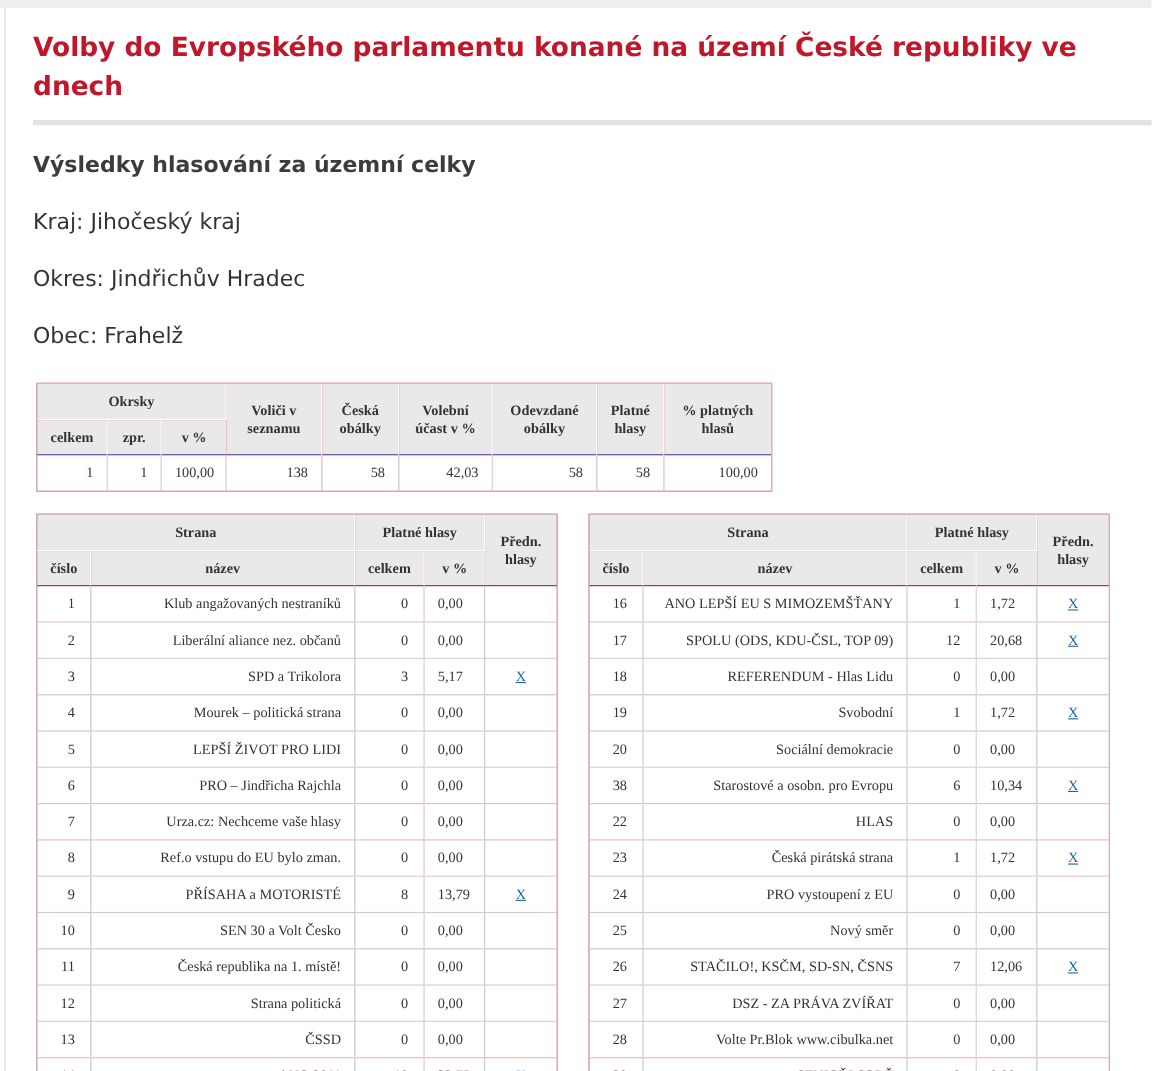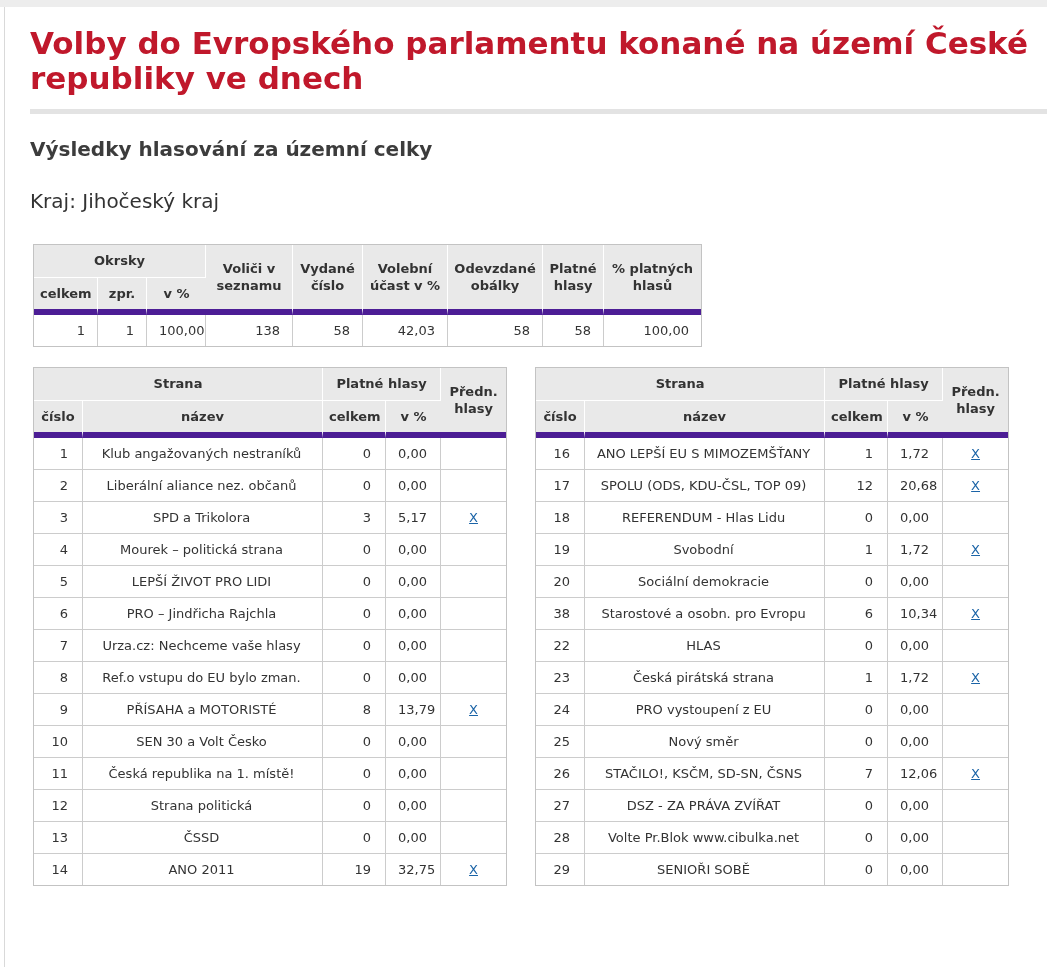--- a/index.html
+++ b/index.html
@@ -16,21 +16,21 @@
   }
   .left-line {
     position: absolute; left: 4px; top: 7px; bottom: 0;
     width: 1px; background: #d9d9d9;
   }
   .page { position: relative; min-height: 967px; }
   .content { padding: 13px 0 0 30px; }
 
   h1.page-title {
     margin: 6px 0 0 0;
-    font-size: 31px; line-height: 35px; font-weight: bold;
+    font-size: 24px; line-height: 35px; font-weight: bold;
     color: #c0182b;
   }
   h1.page-title span { display: block; }
 
   .rule {
     margin: 13px 0 0 0;
     height: 5px; background: #e3e3e3;
     width: 1017px;
   }
 
@@ -40,41 +40,42 @@
   }
 
   p.region-line { margin: 28px 0 0 0; font-size: 20px; color: #333; }
 
   table {
     border-collapse: separate; border-spacing: 0;
     border: 1px solid #c3c3c3;
     background: #ef4444;
     font-size: 13px; color: #333;
     table-layout: fixed;
+    font-family: Liberation Serif, serif;
   }
   th {
     background: #e9e9e9; font-weight: bold; text-align: center;
     border-right: 1px solid #ffffff; border-bottom: 1px solid #ffffff;
     padding: 7px 6px; vertical-align: middle; line-height: 1.35;
   }
   td {
     border-right: 1px solid #cccccc; border-bottom: 1px solid #cccccc;
     padding: 8px 12px; vertical-align: middle; background: #fff;
   }
   th:last-child, td:last-child { border-right: none; }
   tbody tr:last-child td { border-bottom: none; }
-  thead th.body-edge { border-bottom: 6px solid #4c1d95; }
+  thead th.body-edge { border-bottom: 1px solid #4c1d95; }
 
   .summary-table { margin: 31px 0 0 3px; width: 667px; }
   .summary-table td { text-align: right; }
 
   .tables-row { display: flex; gap: 28px; margin: 20px 0 0 3px; }
   .party-table { width: 472px; }
   .party-table td.num   { text-align: right; padding-right: 14px; }
-  .party-table td.name  { text-align: center;  padding-left: 10px; white-space: nowrap; overflow: hidden; }
+  .party-table td.name  { text-align: right;  padding-left: 10px; white-space: nowrap; overflow: hidden; }
   .party-table td.votes { text-align: right; padding-right: 14px; }
   .party-table td.pct   { text-align: right; padding-right: 28px; }
   .party-table td.pref  { text-align: center; padding: 8px 4px; }
 
   a.pref-link { color: #1b64a7; text-decoration: underline; }
 </style>
 </head>
 <body>
 
 <div class="page">
@@ -85,38 +86,40 @@
 
     <h1 class="page-title">
       <span>Volby do Evropského parlamentu konané na území České republiky ve dnech</span>
     </h1>
 
     <div class="rule"></div>
 
     <h2 class="section-heading">Výsledky hlasování za územní celky</h2>
 
     <p class="region-line"><span>Kraj:</span> <span>Jihočeský kraj</span></p>
+    <p class="region-line"><span>Okres:</span> <span>Jindřichův Hradec</span></p>
+    <p class="region-line"><span>Obec:</span> <span>Frahelž</span></p>
 
     <table class="summary-table">
       <colgroup>
         <col style="width:64px">
           <col style="width:49px">
           <col style="width:59px">
         <col style="width:87px">
           <col style="width:70px">
           <col style="width:85px">
         <col style="width:95px">
           <col style="width:61px">
           <col style="width:97px">
       </colgroup>
       <thead>
         <tr>
           <th colspan="3">Okrsky</th>
           <th rowspan="2" class="body-edge">Voliči v seznamu</th>
-          <th rowspan="2" class="body-edge">Vydané číslo</th>
+          <th rowspan="2" class="body-edge">Česká obálky</th>
           <th rowspan="2" class="body-edge">Volební účast v %</th>
           <th rowspan="2" class="body-edge">Odevzdané obálky</th>
           <th rowspan="2" class="body-edge">Platné hlasy</th>
           <th rowspan="2" class="body-edge">% platných hlasů</th>
         </tr>
         <tr>
           <th class="body-edge">celkem</th>
           <th class="body-edge">zpr.</th>
           <th class="body-edge">v %</th>
         </tr>

